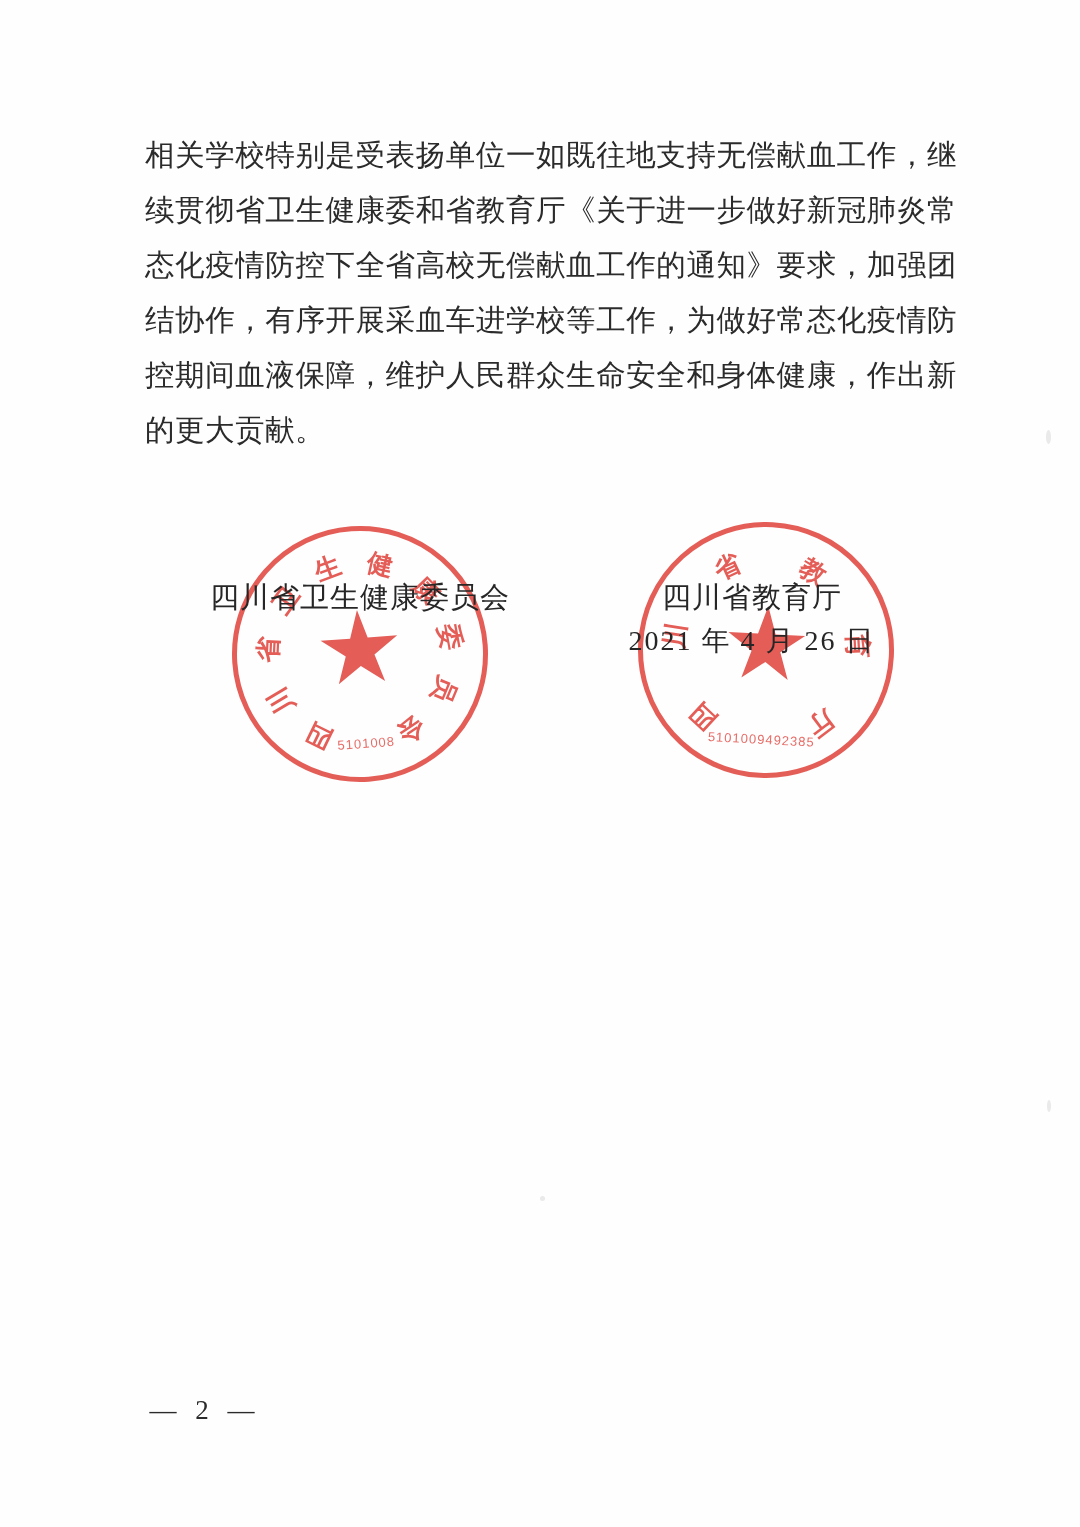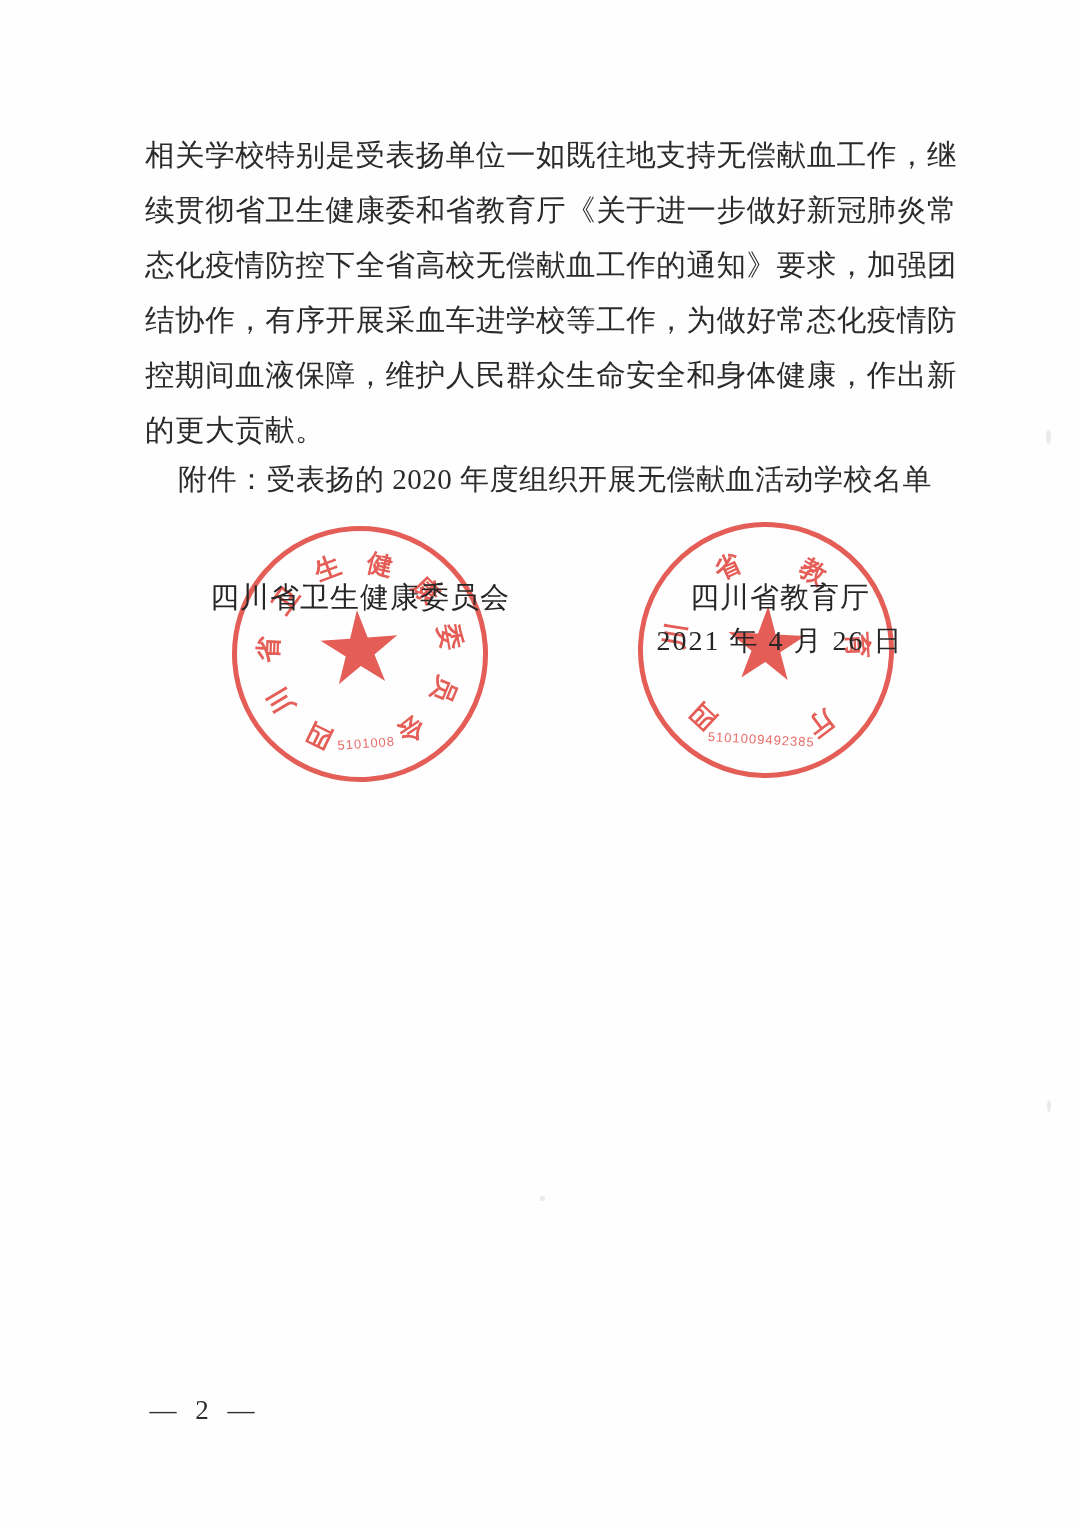--- a/index.html
+++ b/index.html
@@ -54,21 +54,21 @@
   .sign-block {
     position: absolute;
     text-align: center;
   }
   .sign-left {
     left: 180px;
     top: 0;
     width: 360px;
   }
   .sign-right {
-    left: 600px;
+    left: 572px;
     top: 0;
     width: 360px;
   }
   .signer-name {
     font-size: 29px;
     color: #262626;
     letter-spacing: 1px;
     margin-top: 58px;
     position: relative;
     z-index: 1;
@@ -162,21 +162,20 @@
 </style>
 </head>
 <body>
 
 <div class="page">
 
   <div class="body-text">
     <p>相关学校特别是受表扬单位一如既往地支持无偿献血工作，继续贯彻省卫生健康委和省教育厅《关于进一步做好新冠肺炎常态化疫情防控下全省高校无偿献血工作的通知》要求，加强团结协作，有序开展采血车进学校等工作，为做好常态化疫情防控期间血液保障，维护人民群众生命安全和身体健康，作出新的更大贡献。</p>
   </div>
 
-  <div class="attachment-line">附件：受表扬的 2020 年度组织开展无偿献血活动学校名单</div>
 
   <div class="signature-area">
 
     <div class="seal seal-left">
       <div class="arc-text" id="arcLeft">
           <span style="transform: rotate(-150deg) translate(0px, -96px) rotate(0deg) translate(-13px, -13px);">四</span>
           <span style="transform: rotate(-116.667deg) translate(0px, -96px) rotate(0deg) translate(-13px, -13px);">川</span>
           <span style="transform: rotate(-83.3333deg) translate(0px, -96px) rotate(0deg) translate(-13px, -13px);">省</span>
           <span style="transform: rotate(-50deg) translate(0px, -96px) rotate(0deg) translate(-13px, -13px);">卫</span>
           <span style="transform: rotate(-16.6667deg) translate(0px, -96px) rotate(0deg) translate(-13px, -13px);">生</span>

